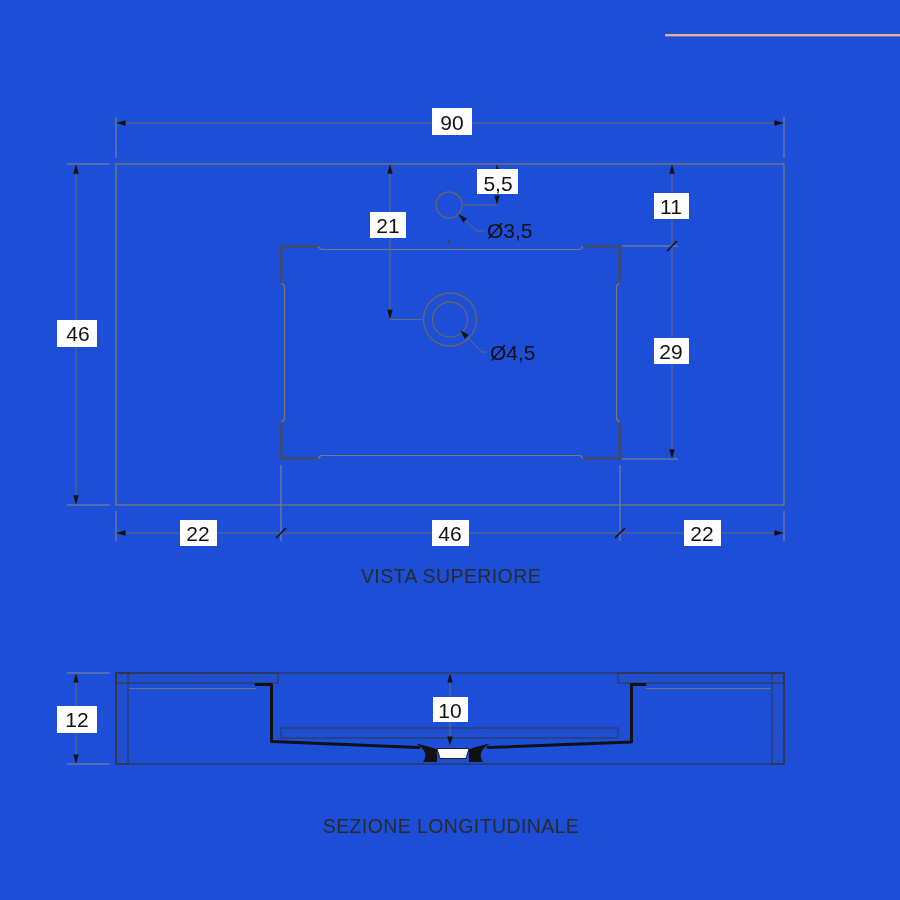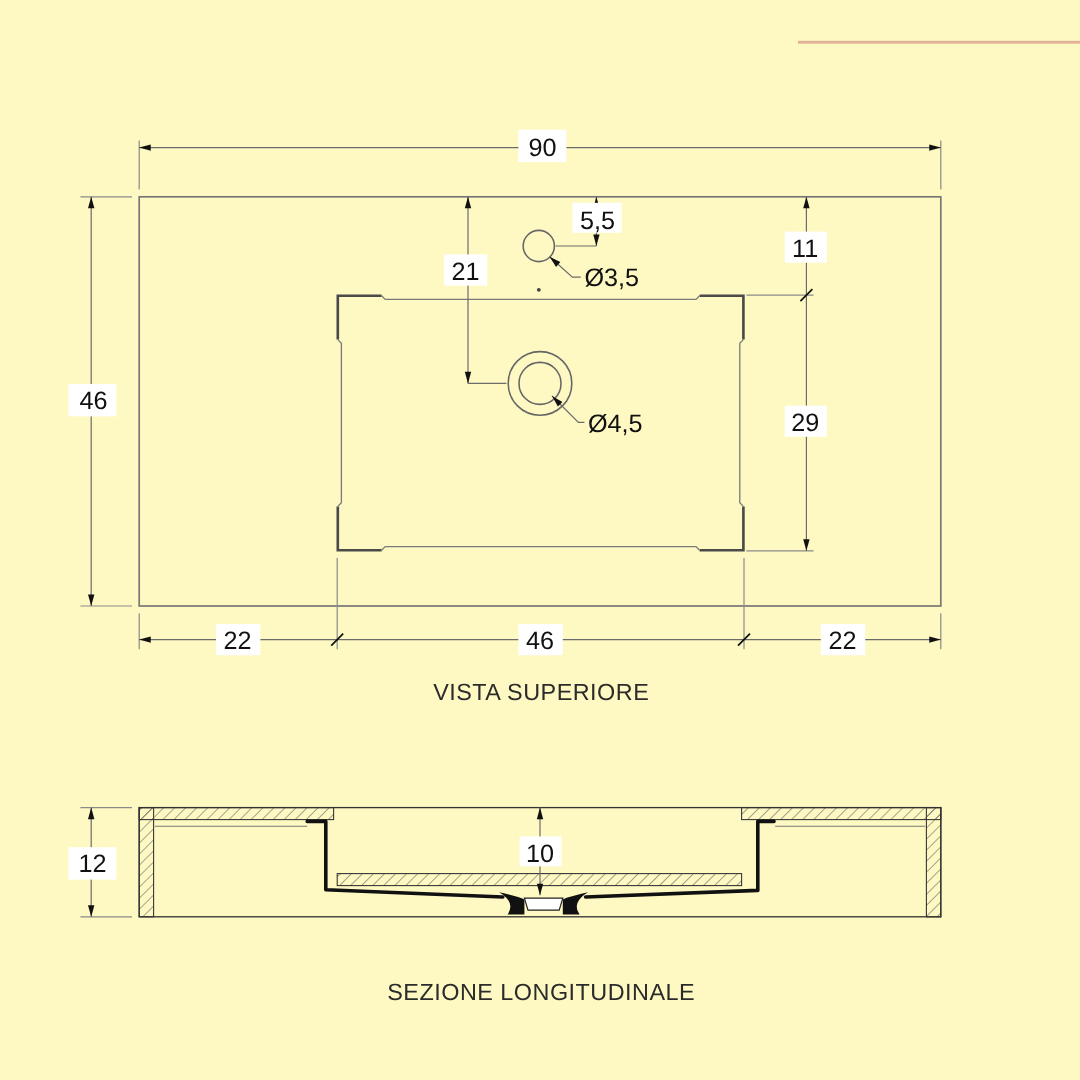--- a/index.html
+++ b/index.html
@@ -1,16 +1,16 @@
 <!DOCTYPE html>
 <html><head>
 <meta charset="utf-8">
 <style>
   html,body{margin:0;padding:0;background:#ffffff;}
-  .page{position:relative;width:900px;height:900px;background:#fef9c3;overflow:hidden;
+  .page{position:relative;width:900px;height:900px;background:#1d4ed8;overflow:hidden;
         font-family:"Liberation Sans", sans-serif;}
   svg{position:absolute;left:0;top:0;}
   .dimtext{font-family:"Liberation Sans", sans-serif;font-size:21px;fill:#111;}
   .caption{font-family:"Liberation Sans", sans-serif;font-size:19.5px;fill:#2b2b2b;letter-spacing:0.4px;}
   .dimline{stroke:#6b6b6b;stroke-width:1;fill:none;}
   .extline{stroke:#8a8a8a;stroke-width:1;fill:none;}
   .outline-gray{stroke:#767676;stroke-width:1.4;fill:none;}
   .basin-bold{stroke:#4a4a4a;stroke-width:2.2;fill:none;}
   .basin-thin{stroke:#7a7a7a;stroke-width:1.1;fill:none;}
   .circ{stroke:#666;stroke-width:1.3;fill:none;}

